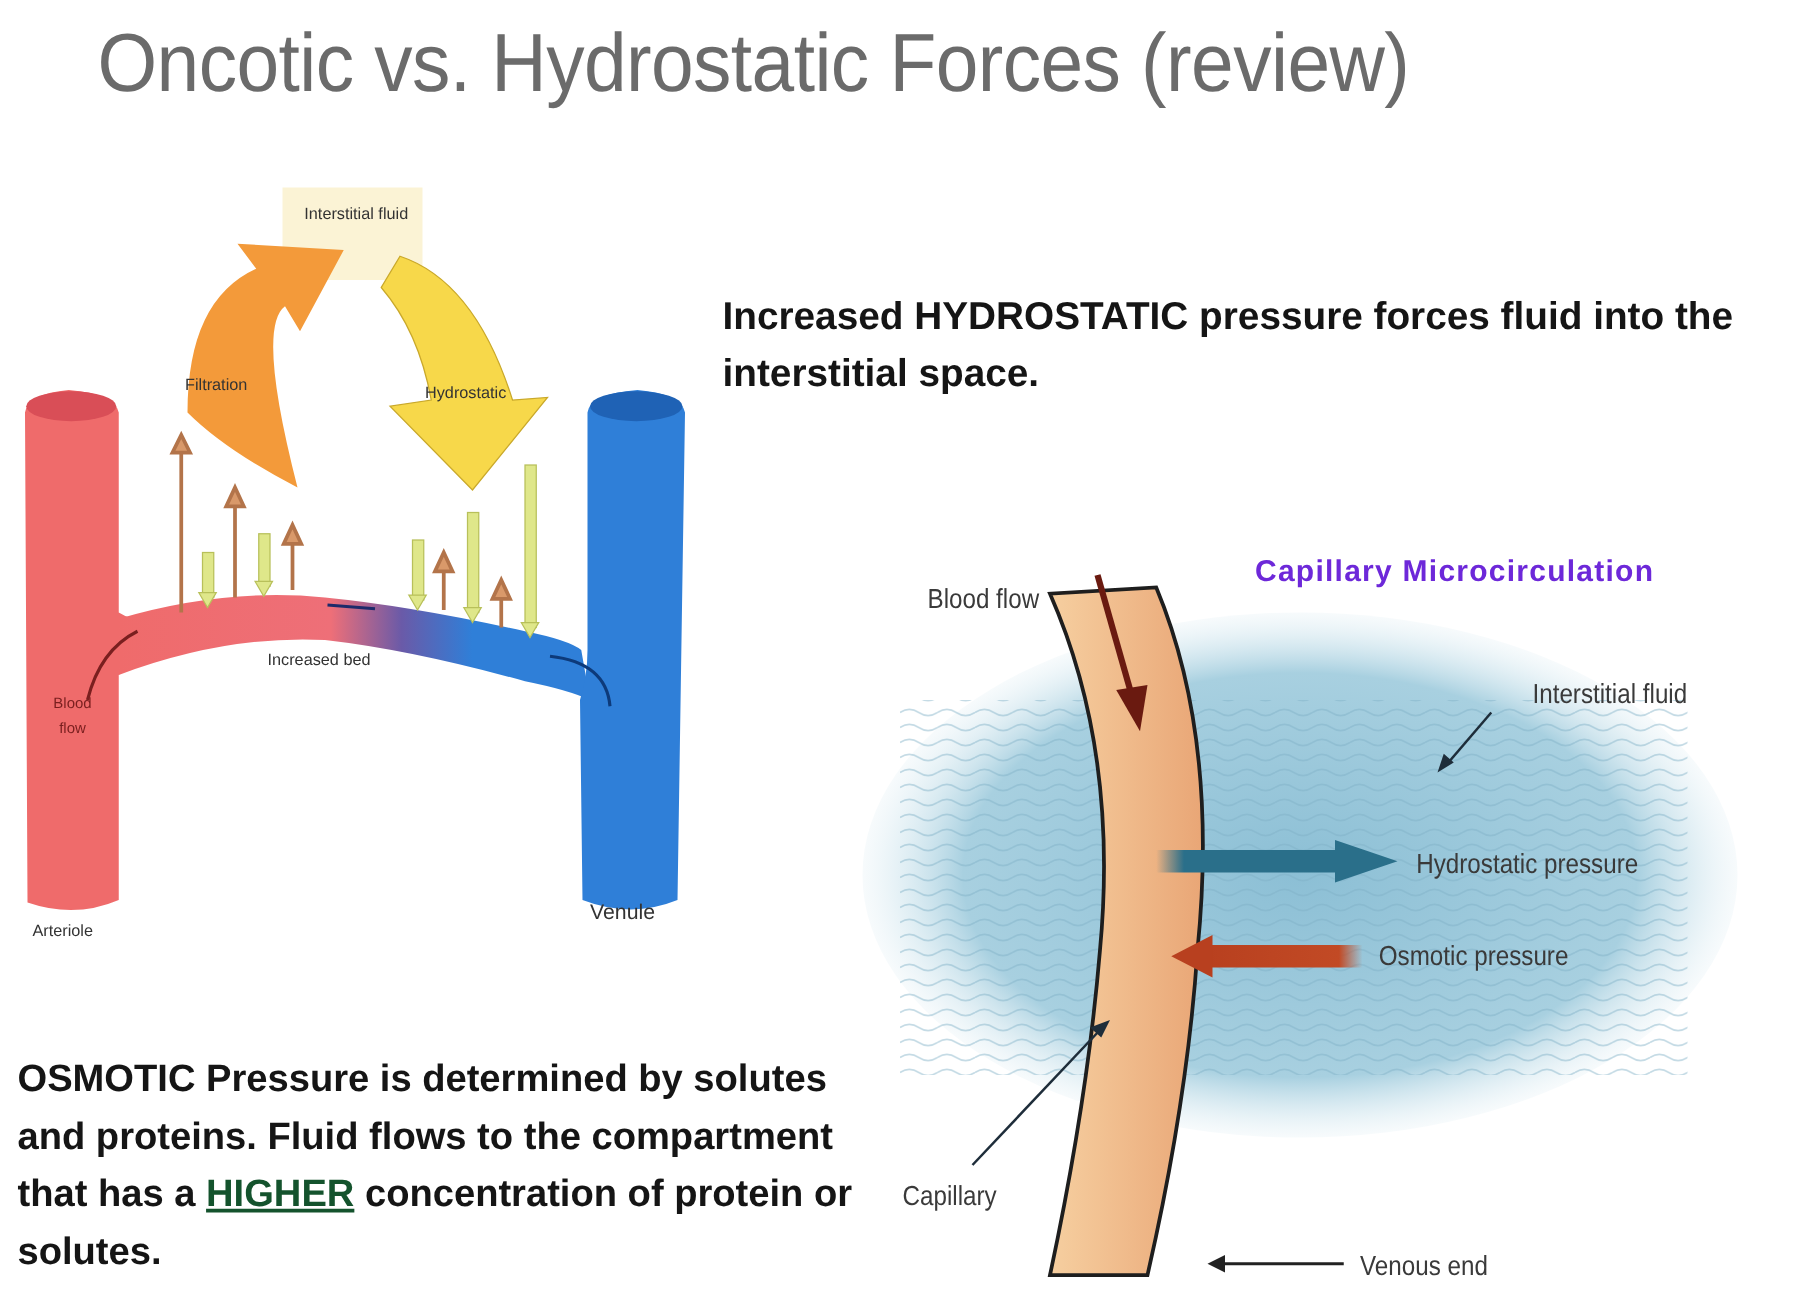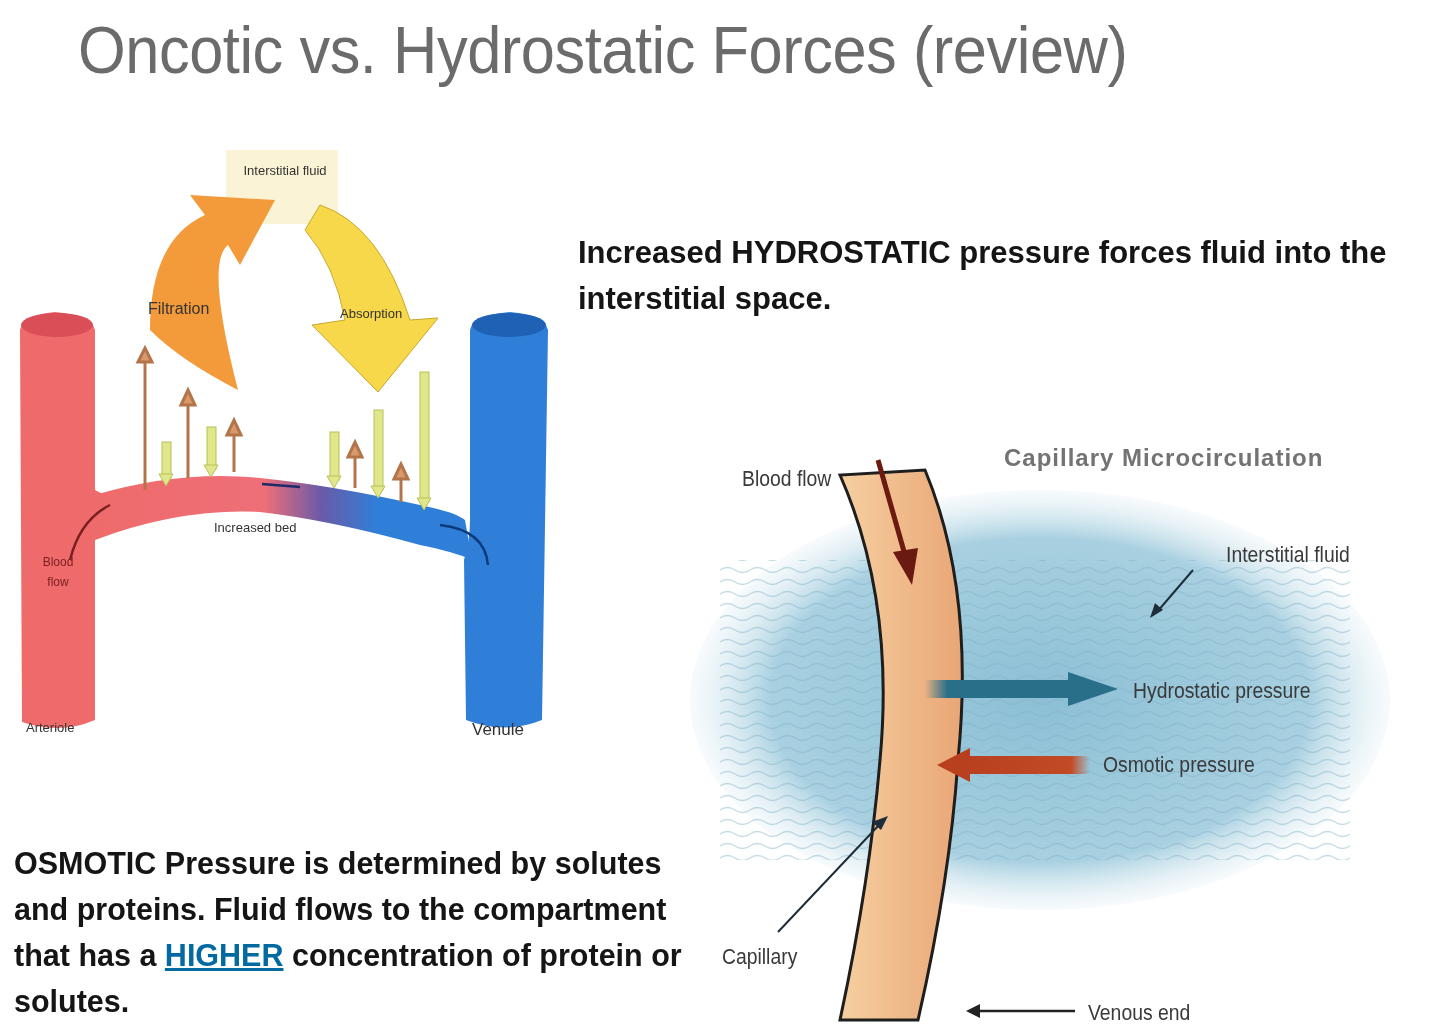--- a/index.html
+++ b/index.html
@@ -2,24 +2,24 @@
 <html><head>
 <meta charset="utf-8">
 <style>
   html, body { margin:0; padding:0; }
   body { width:1440px; height:1031px; background:#ffffff; position:relative; overflow:hidden; font-family:"Liberation Sans", sans-serif; }
   .abs { position:absolute; }
   .title { left:78px; top:12px; font-size:66px; color:#6b6b6b; letter-spacing:-0.5px; font-family:"Liberation Sans", sans-serif; white-space:nowrap; transform:scaleX(0.93); transform-origin:left top; }
   .bold-text { font-weight:bold; color:#151515; font-family:"Liberation Sans", sans-serif; }
   .hydro-text { left:578px; top:230px; font-size:31px; line-height:46px; width:860px; }
   .osmo-text { left:14px; top:840px; font-size:30.5px; line-height:46px; width:690px; }
-  .higher { color:#0369a1; text-decoration:underline; text-decoration-thickness:3px; }
+  .higher { color:#14532d; text-decoration:underline; text-decoration-thickness:3px; }
   .lbl { font-size:14px; color:#333; white-space:nowrap; font-family:"Liberation Sans", sans-serif; }
   .lbl-r { font-size:22px; color:#3a3a3a; white-space:nowrap; font-family:"Liberation Sans", sans-serif; transform:scaleX(0.88); transform-origin:left top; }
-  .cap-title { left:1004px; top:444px; font-size:24px; font-weight:bold; color:#737373; white-space:nowrap; letter-spacing:1px; }
+  .cap-title { left:1004px; top:444px; font-size:24px; font-weight:bold; color:#6d28d9; white-space:nowrap; letter-spacing:1px; }
   svg { position:absolute; left:0; top:0; }
 </style>
 </head>
 <body>
 
 <div class="abs title">Oncotic vs. Hydrostatic Forces (review)</div>
 
 <svg width="1440" height="1031">
   <defs>
     <linearGradient id="capGrad" x1="0" x2="1" y1="0" y2="0">
@@ -112,25 +112,25 @@
 
   <line x1="1193" y1="570" x2="1157" y2="612" stroke="#1e2d3a" stroke-width="2"></line>
   <path d="M1150 618 L1155 603 L1163 610 Z" fill="#1e2d3a"></path>
   <line x1="778" y1="932" x2="880" y2="824" stroke="#1e2d3a" stroke-width="2"></line>
   <path d="M888 816 L872 822 L881 830 Z" fill="#1e2d3a"></path>
   <line x1="1075" y1="1011" x2="975" y2="1011" stroke="#222" stroke-width="2.5"></line>
   <path d="M966 1011 L980 1004 L980 1018 Z" fill="#222"></path>
 </svg>
 
 <div class="abs lbl" style="left:240px;top:160px;width:90px;text-align:center;font-size:13px;line-height:22px;white-space:normal;">Interstitial fluid</div>
-<div class="abs lbl" style="left:148px;top:300px;font-size:16px;">Filtration</div>
-<div class="abs lbl" style="left:340px;top:306px;font-size:13px;">Absorption</div>
+<div class="abs lbl" style="left:148px;top:300px;font-size:13px;">Filtration</div>
+<div class="abs lbl" style="left:340px;top:306px;font-size:13px;">Hydrostatic</div>
 <div class="abs lbl" style="left:38px;top:552px;width:40px;text-align:center;font-size:12px;line-height:20px;white-space:normal;color:#7a1f1f;">Blood flow</div>
 <div class="abs lbl" style="left:214px;top:520px;font-size:13px;">Increased bed</div>
-<div class="abs lbl" style="left:26px;top:720px;font-size:13px;text-align:right;">Arteriole</div>
+<div class="abs lbl" style="left:26px;top:737px;font-size:13px;text-align:right;">Arteriole</div>
 <div class="abs lbl" style="left:472px;top:720px;font-size:17px;">Venule</div>
 
 <div class="abs bold-text hydro-text">Increased HYDROSTATIC  pressure forces fluid into the interstitial space.</div>
 
 <div class="abs cap-title">Capillary Microcirculation</div>
 <div class="abs lbl-r" style="left:742px;top:466px;">Blood flow</div>
 <div class="abs lbl-r" style="left:1226px;top:542px;">Interstitial fluid</div>
 <div class="abs lbl-r" style="left:1133px;top:678px;">Hydrostatic pressure</div>
 <div class="abs lbl-r" style="left:1103px;top:752px;">Osmotic pressure</div>
 <div class="abs lbl-r" style="left:722px;top:944px;">Capillary</div>

